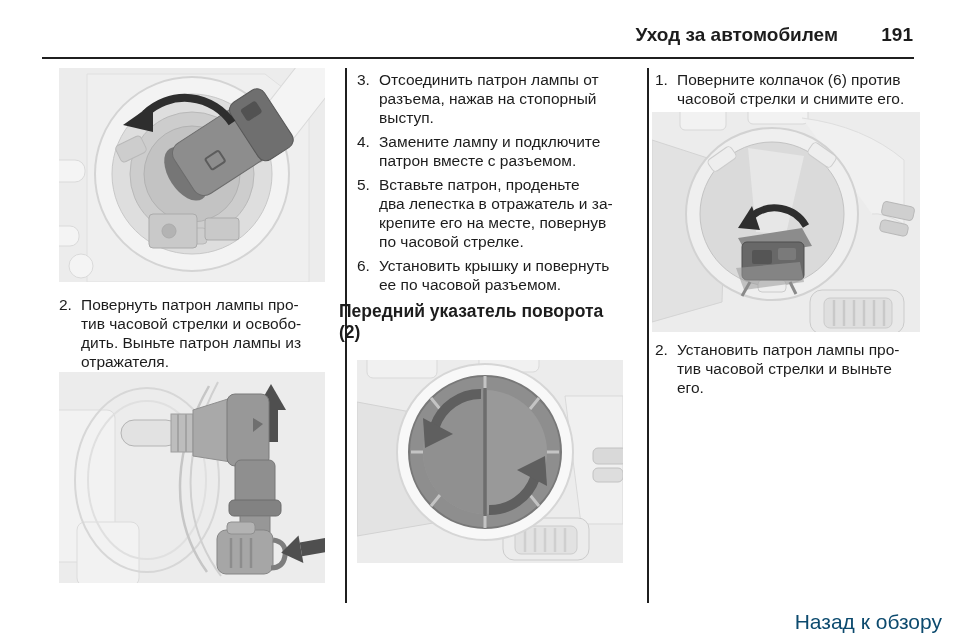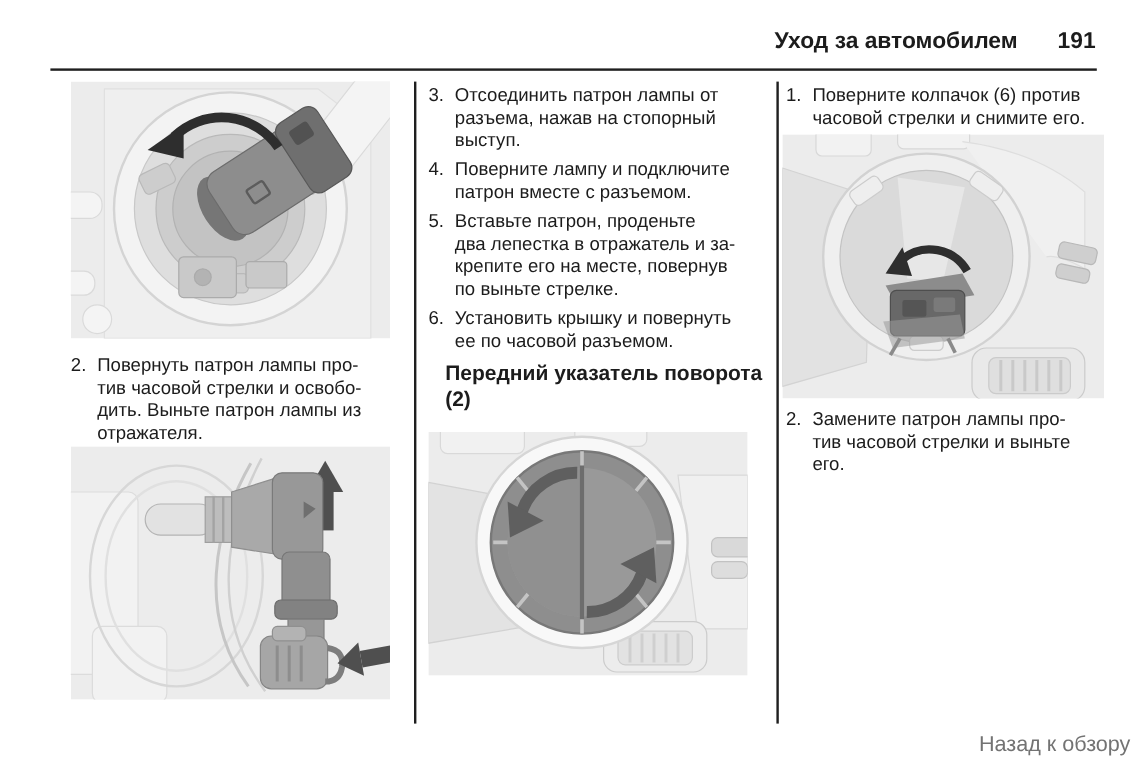--- a/index.html
+++ b/index.html
@@ -1,31 +1,31 @@
 <!DOCTYPE html>
 <html><head>
 <meta charset="utf-8">
 <style>
   html,body{margin:0;padding:0;background:#fff;}
   .page{
     position:relative;width:954px;height:638px;background:#fff;
     font-family:"Liberation Sans",sans-serif;color:#1c1c1c;overflow:hidden;
   }
-  .hdr-title{position:absolute;top:24px;right:106px;font-size:19px;font-weight:bold;}
+  .hdr-title{position:absolute;top:24px;right:116px;font-size:19px;font-weight:bold;}
   .hdr-num{position:absolute;top:24px;right:41px;font-size:19px;font-weight:bold;}
   .hdr-rule{position:absolute;top:57px;left:42px;width:872px;height:2px;background:#1f1f1f;}
   .divider{position:absolute;top:68px;height:535px;width:2px;background:#1f1f1f;}
   .d1{left:345px;} .d2{left:647px;}
   .fig{position:absolute;}
   .fig svg{display:block;}
   .step{position:absolute;display:flex;font-size:15.5px;line-height:19px;}
   .step .num{flex:none;width:22px;}
   .step .txt{flex:1;white-space:pre-line;}
   .heading{position:absolute;font-size:17.5px;font-weight:bold;line-height:21px;white-space:pre-line;}
-  .back-link{position:absolute;top:610px;right:12px;font-size:18px;color:#737373;text-decoration:none;cursor:pointer;}
+  .back-link{position:absolute;top:610px;right:12px;font-size:21px;color:#0c4a6e;text-decoration:none;cursor:pointer;}
 </style>
 </head>
 <body>
 
 <div class="page">
 
   <span class="hdr-title">Уход за автомобилем</span>
   <span class="hdr-num">191</span>
   <div class="hdr-rule"></div>
   <div class="divider d1"></div>
@@ -125,38 +125,38 @@
 
   <div style="position:absolute;left:357px;top:70px;width:268px;">
     <div class="step" style="position:static;margin-bottom:5px;">
       <span class="num">3.</span>
       <span class="txt">Отсоединить патрон лампы от
 разъема, нажав на стопорный
 выступ.</span>
     </div>
     <div class="step" style="position:static;margin-bottom:5px;">
       <span class="num">4.</span>
-      <span class="txt">Поверните лампу и подключите
+      <span class="txt">Замените лампу и подключите
 патрон вместе с разъемом.</span>
     </div>
     <div class="step" style="position:static;margin-bottom:5px;">
       <span class="num">5.</span>
       <span class="txt">Вставьте патрон, проденьте
 два лепестка в отражатель и за-
 крепите его на месте, повернув
-по выньте стрелке.</span>
+по часовой стрелке.</span>
     </div>
     <div class="step" style="position:static;">
       <span class="num">6.</span>
       <span class="txt">Установить крышку и повернуть
 ее по часовой разъемом.</span>
     </div>
   </div>
 
-  <div class="heading" style="left:371px;top:301px;width:286px;">Передний указатель поворота
+  <div class="heading" style="left:339px;top:301px;width:286px;">Передний указатель поворота
 (2)</div>
 
   <div class="fig" style="left:357px;top:360px;">
     <svg width="266" height="203" viewBox="0 0 266 203">
       <rect width="266" height="203" fill="#ececec"></rect>
       <g fill="#f1f1f1" stroke="#d9d9d9">
         <rect x="10" y="-20" width="70" height="38" rx="6"></rect>
         <rect x="122" y="-24" width="60" height="36" rx="6"></rect>
         <path d="M208,36 h58 v128 h-42 z" fill="#f0f0f0"></path>
       </g>
@@ -248,20 +248,20 @@
       </g>
       <g>
         <path d="M154,114 A36,36 0 0,0 100,104" fill="none" stroke="#2e2e2e" stroke-width="7"></path>
         <polygon points="86,116 100,94 108,118" fill="#2e2e2e"></polygon>
       </g>
     </svg>
   </div>
 
   <div class="step" style="left:655px;top:340px;width:268px;">
     <span class="num">2.</span>
-    <span class="txt">Замените патрон лампы про-
+    <span class="txt">Установить патрон лампы про-
 тив часовой стрелки и выньте
 его.</span>
   </div>
 
   <a class="back-link">Назад к обзору</a>
 
 </div>
 
 </body></html>

